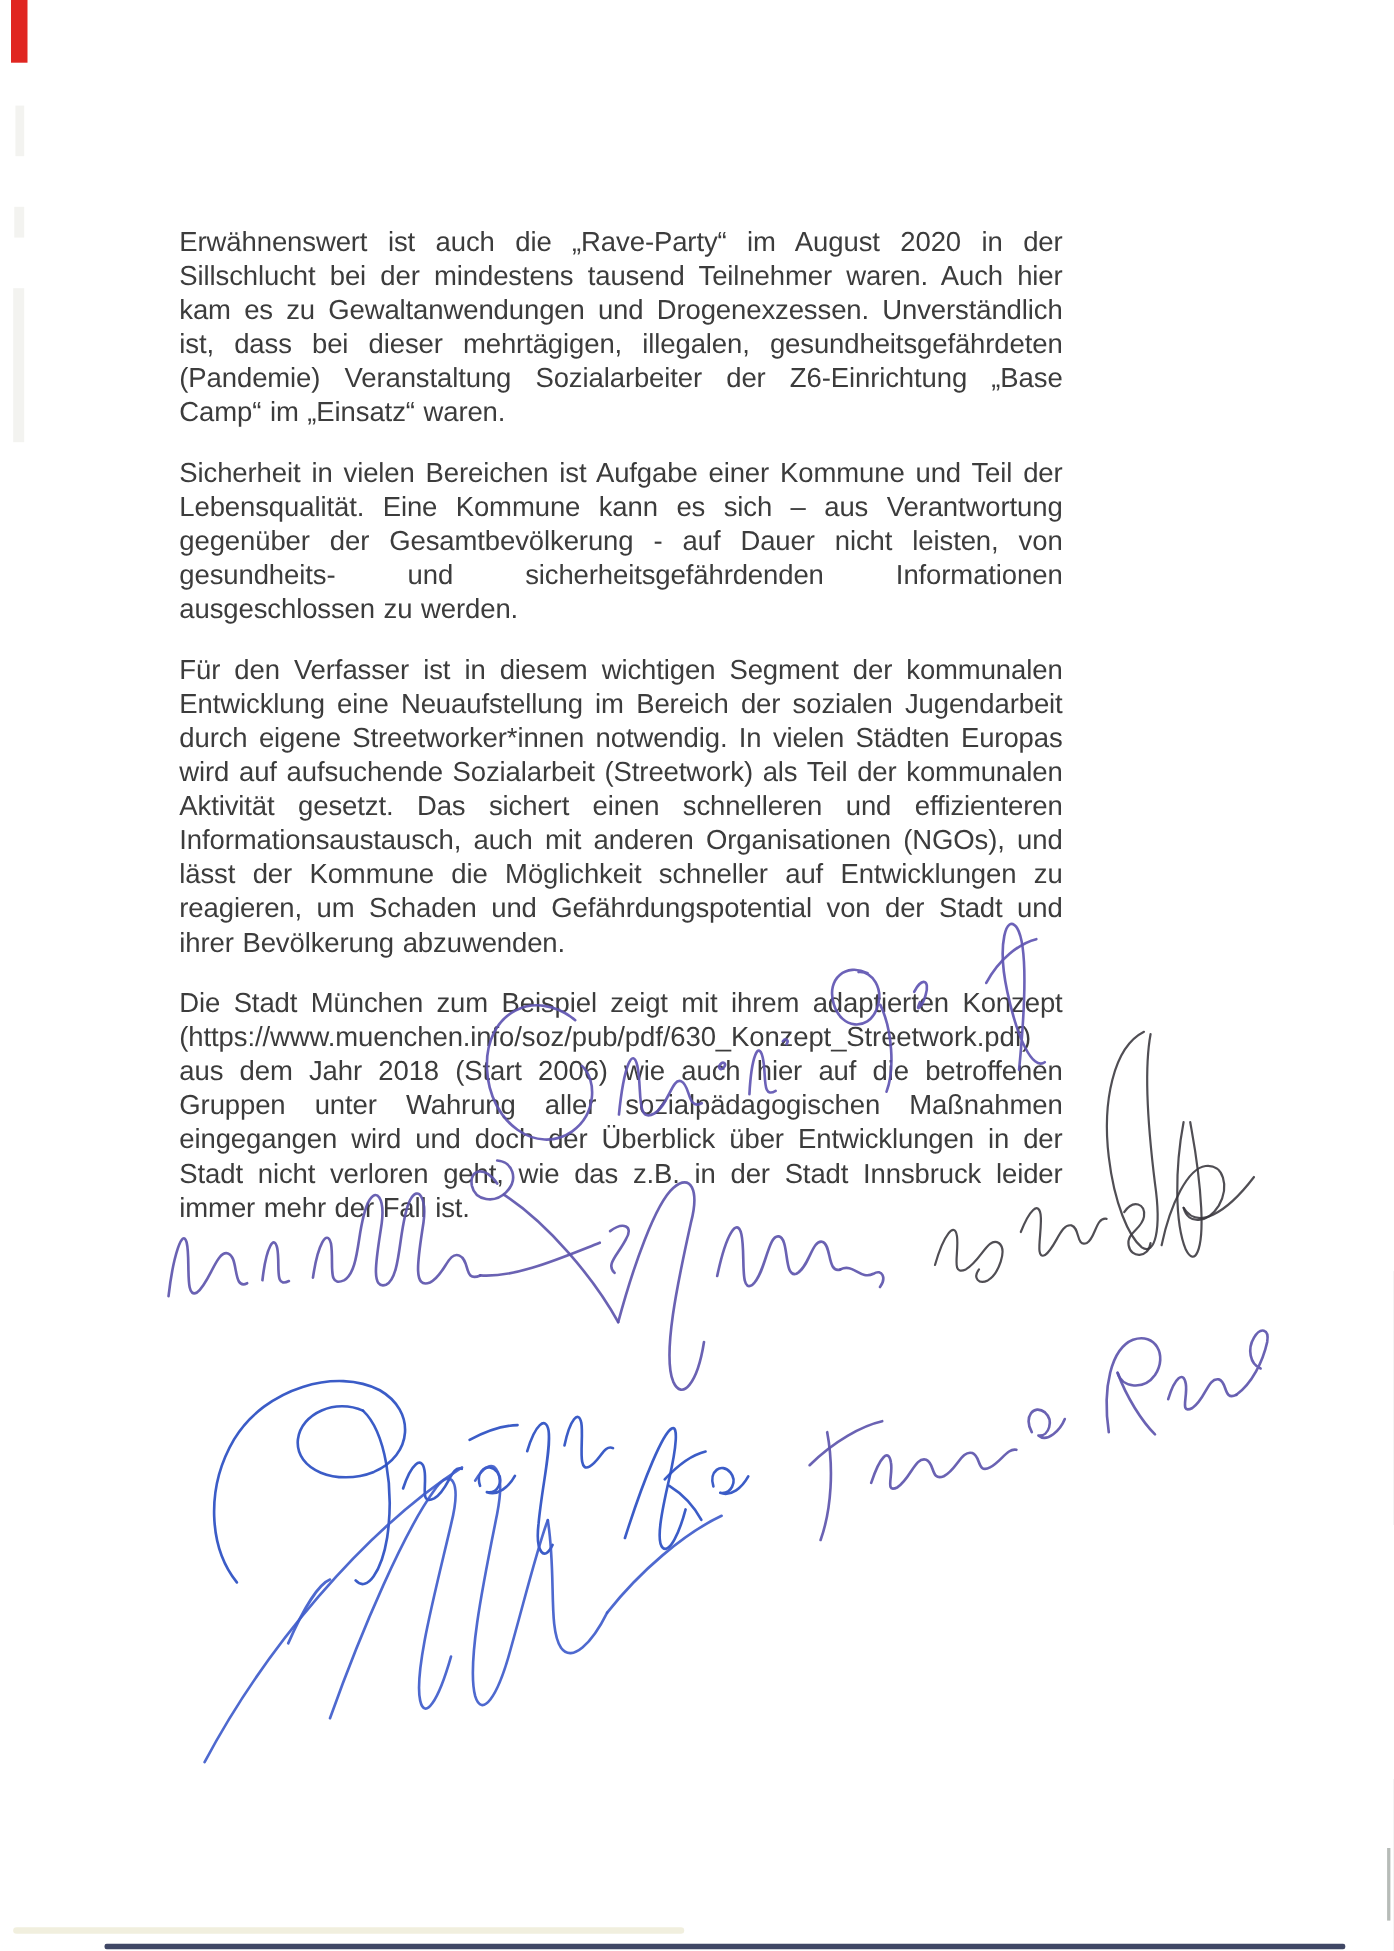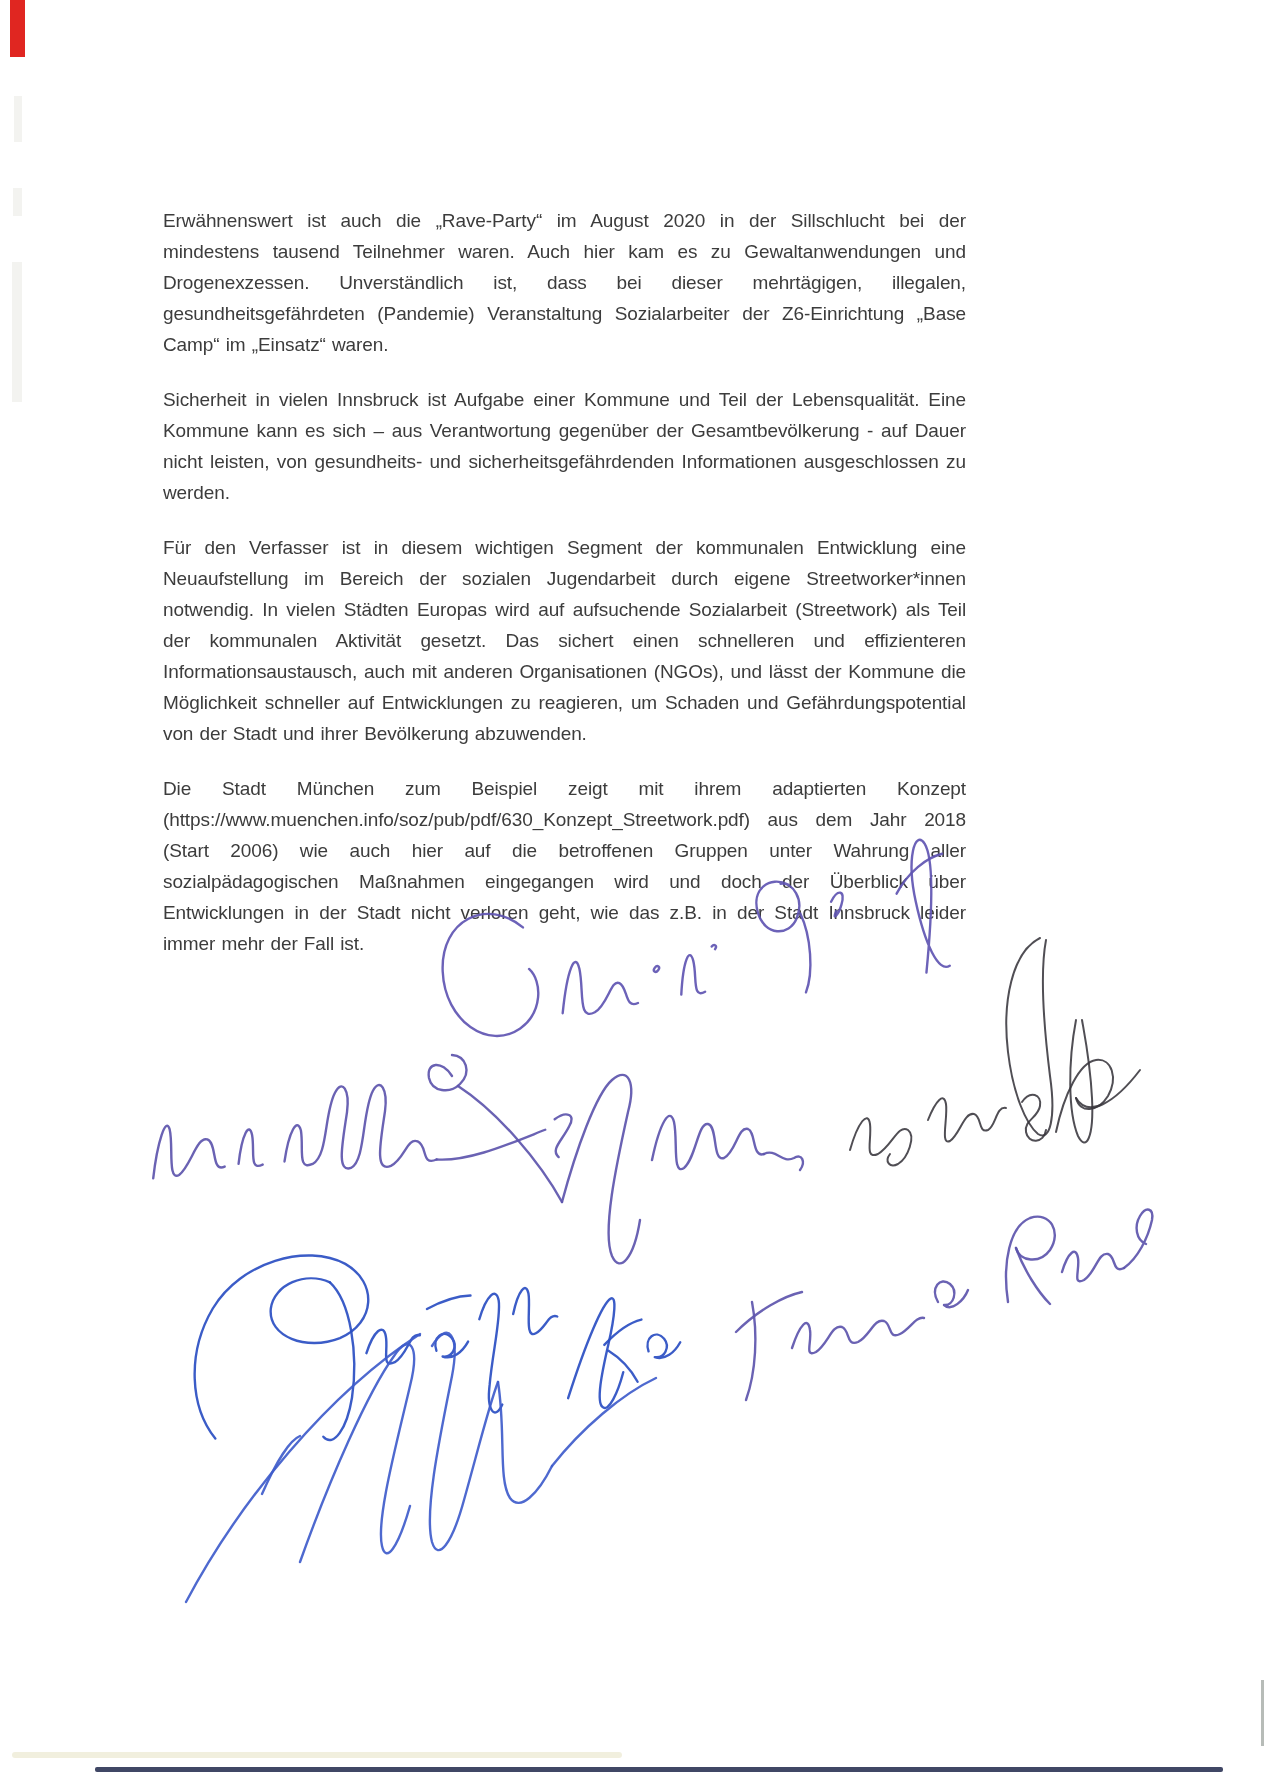--- a/index.html
+++ b/index.html
@@ -10,21 +10,21 @@
     background:#ffffff;
     overflow:hidden;
     font-family:"Liberation Sans", sans-serif;
   }
   .text-block{
     position:absolute;
     left:163px;top:205px;width:803px;
   }
   .text-block p{
     margin:0 0 24px 0;
-    font-size:19px;
+    font-size:25px;
     line-height:31px;
     color:#3c3c3c;
     text-align:justify;
     letter-spacing:-0.1px;
     word-spacing:1px;
   }
   svg.overlay{
     position:absolute;left:0;top:0;width:1267px;height:1774px;
     pointer-events:none;
   }
@@ -32,21 +32,21 @@
   .sig path{stroke-width:2.4;opacity:0.92;}
   .sig-black path{stroke-width:2;opacity:0.88;}
 </style>
 </head>
 <body>
 
 <div class="page">
 
   <div class="text-block">
     <p>Erwähnenswert ist auch die „Rave-Party“ im August 2020 in der Sillschlucht bei der mindestens tausend Teilnehmer waren. Auch hier kam es zu Gewaltanwendungen und Drogenexzessen. Unverständlich ist, dass bei dieser mehrtägigen, illegalen, gesundheitsgefährdeten (Pandemie) Veranstaltung Sozialarbeiter der Z6-Einrichtung „Base Camp“ im „Einsatz“ waren.</p>
-    <p>Sicherheit in vielen Innsbruck ist Aufgabe einer Kommune und Teil der Lebensqualität. Eine Kommune kann es sich – aus Verantwortung gegenüber der Gesamtbevölkerung - auf Dauer nicht leisten, von gesundheits- und sicherheitsgefährdenden Informationen ausgeschlossen zu werden.</p>
+    <p>Sicherheit in vielen Bereichen ist Aufgabe einer Kommune und Teil der Lebensqualität. Eine Kommune kann es sich – aus Verantwortung gegenüber der Gesamtbevölkerung - auf Dauer nicht leisten, von gesundheits- und sicherheitsgefährdenden Informationen ausgeschlossen zu werden.</p>
     <p>Für den Verfasser ist in diesem wichtigen Segment der kommunalen Entwicklung eine Neuaufstellung im Bereich der sozialen Jugendarbeit durch eigene Streetworker*innen notwendig. In vielen Städten Europas wird auf aufsuchende Sozialarbeit (Streetwork) als Teil der kommunalen Aktivität gesetzt. Das sichert einen schnelleren und effizienteren Informationsaustausch, auch mit anderen Organisationen (NGOs), und lässt der Kommune die Möglichkeit schneller auf Entwicklungen zu reagieren, um Schaden und Gefährdungspotential von der Stadt und ihrer Bevölkerung abzuwenden.</p>
     <p>Die Stadt München zum Beispiel zeigt mit ihrem adaptierten Konzept (https://www.muenchen.info/soz/pub/pdf/630_Konzept_Streetwork.pdf) aus dem Jahr 2018 (Start 2006) wie auch hier auf die betroffenen Gruppen unter Wahrung aller sozialpädagogischen Maßnahmen eingegangen wird und doch der Überblick über Entwicklungen in der Stadt nicht verloren geht, wie das z.B. in der Stadt Innsbruck leider immer mehr der Fall ist.</p>
   </div>
 
   <svg class="overlay" viewBox="0 0 1267 1774">
 
     <rect x="10" y="0" width="15" height="57" fill="#e02621"></rect>
     <rect x="14" y="96" width="8" height="46" fill="#f3f3f0"></rect>
     <rect x="13" y="188" width="9" height="28" fill="#f3f3f0"></rect>
     <rect x="12" y="262" width="10" height="140" fill="#f3f3f0"></rect>

